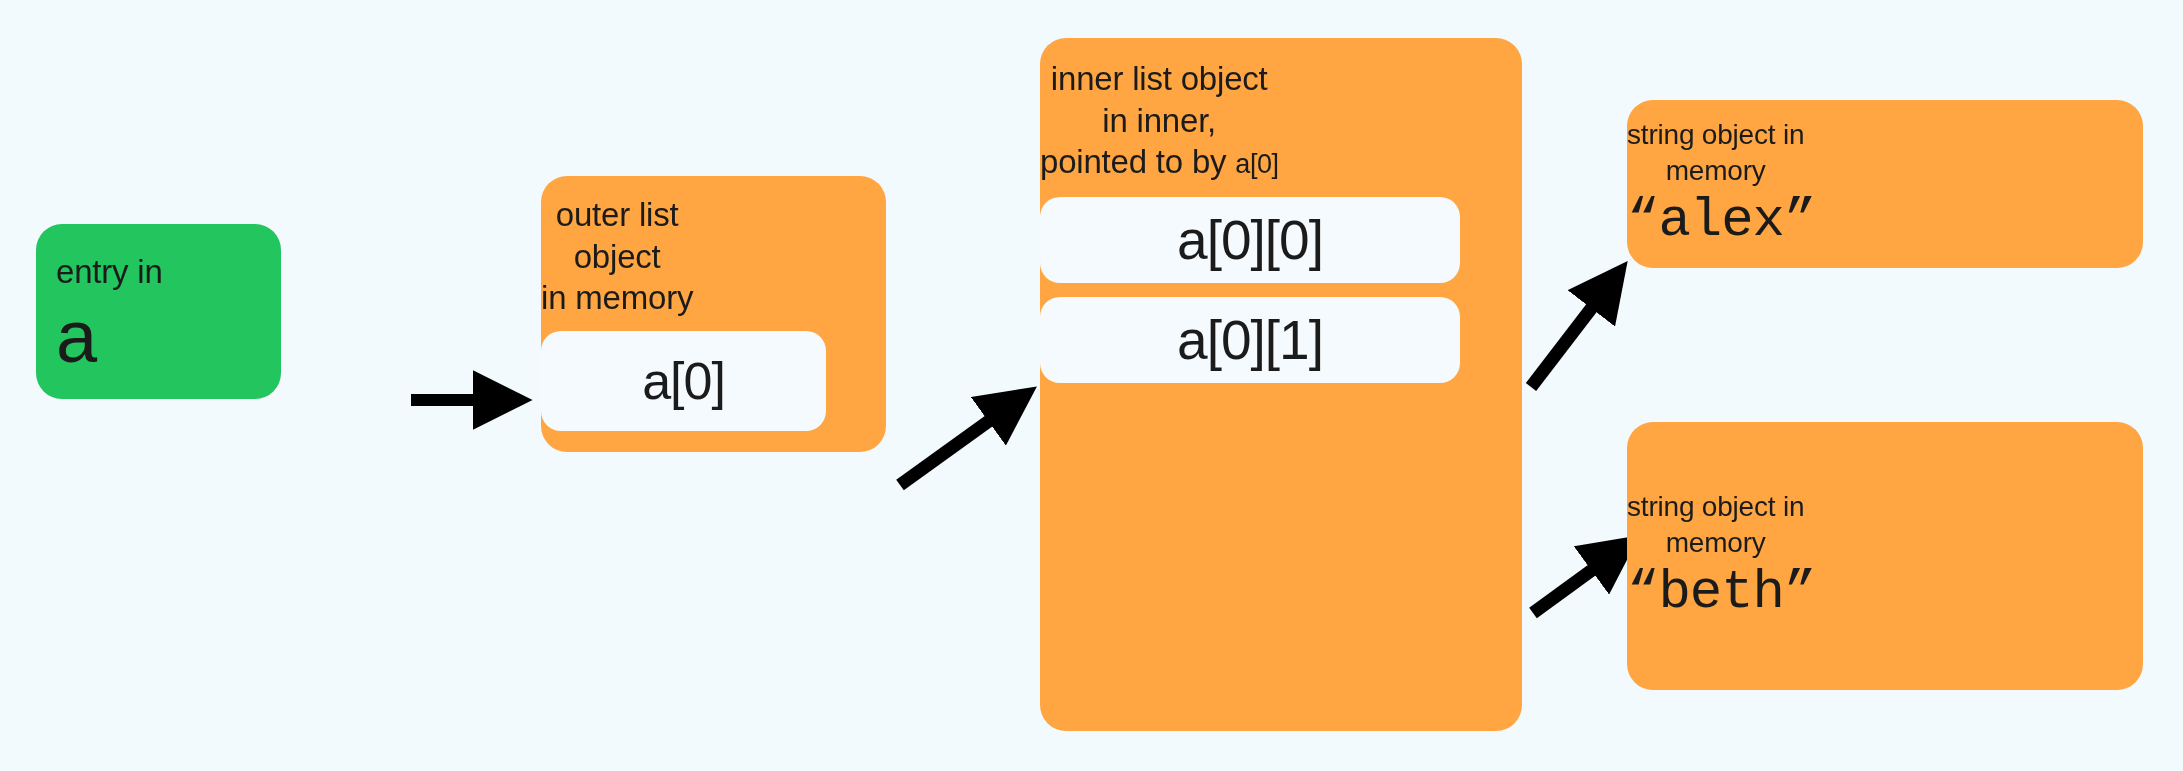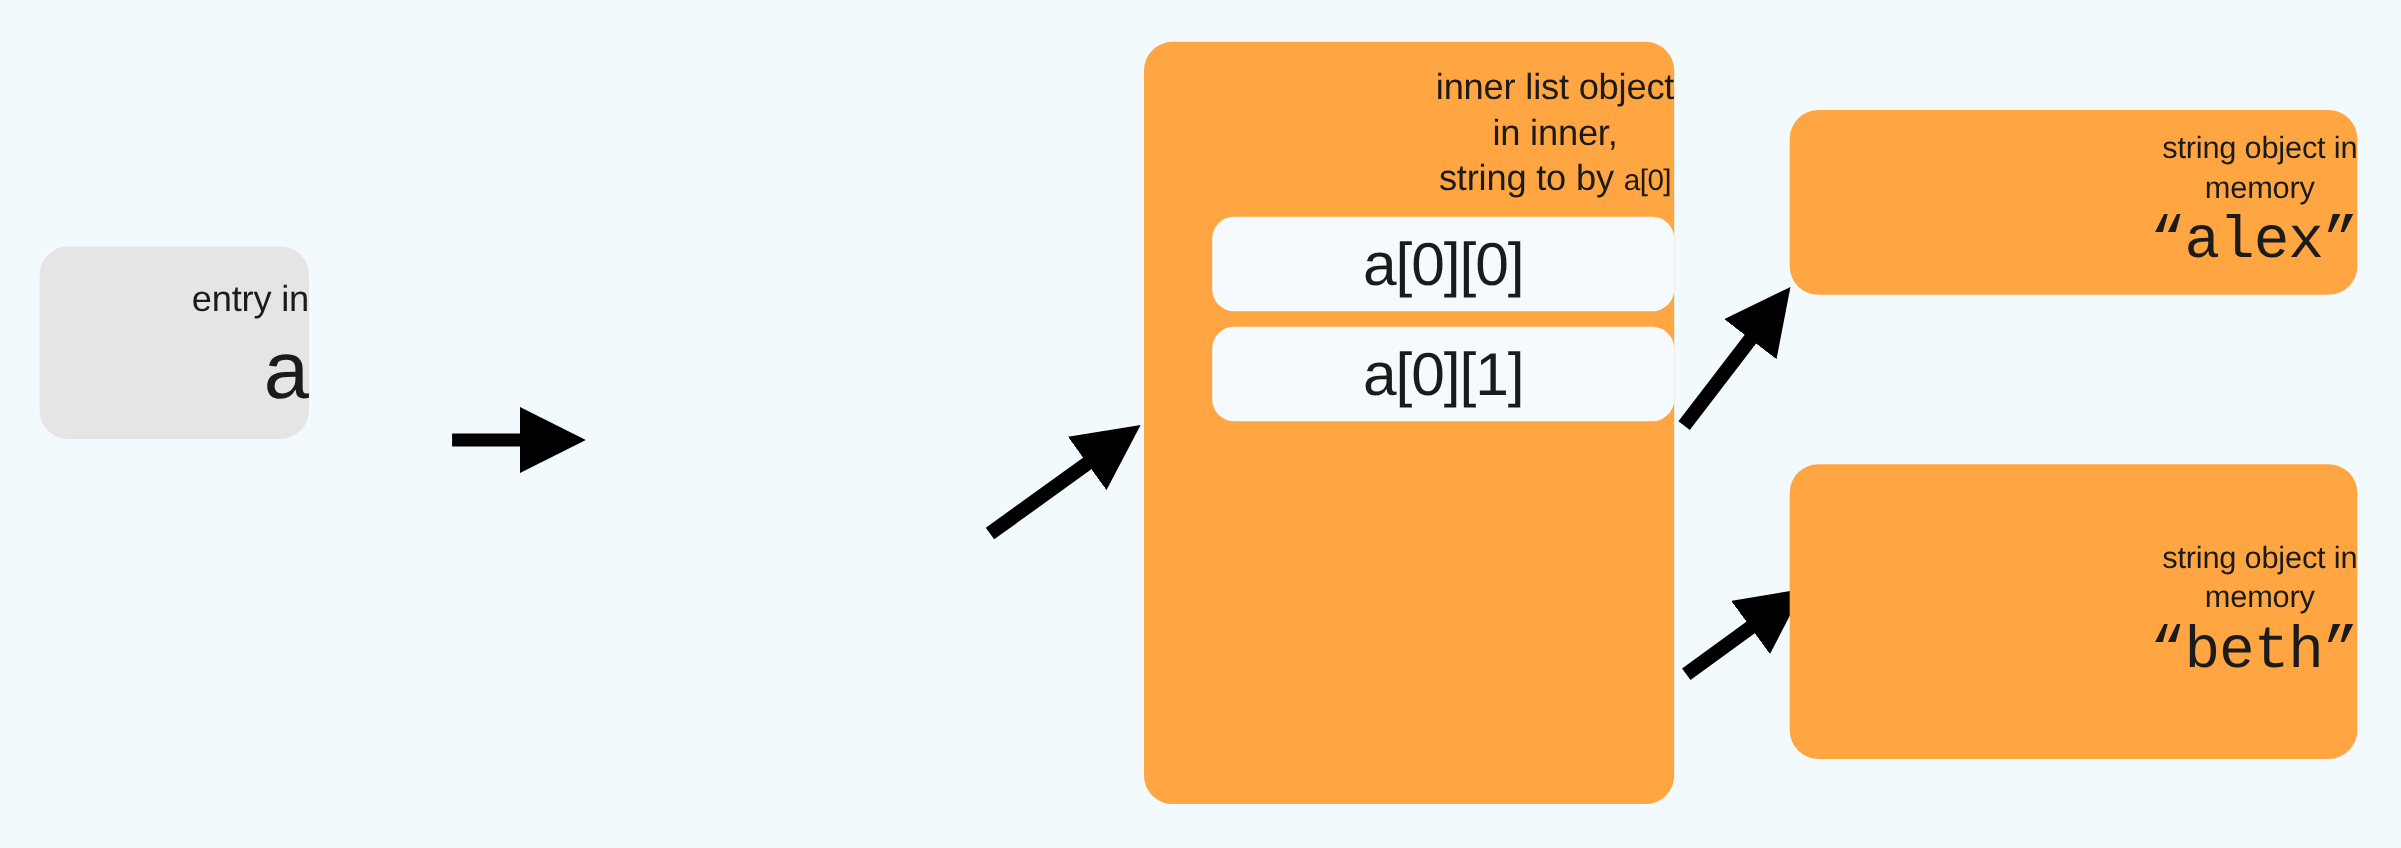--- a/index.html
+++ b/index.html
@@ -19,29 +19,30 @@
     width: 2183px;
     height: 771px;
     background: #f2fafd;
   }
 
   .node {
     position: absolute;
     box-sizing: border-box;
     display: flex;
     flex-direction: column;
-    align-items: flex-end;
+    align-items: flex-start;
     justify-content: center;
     color: #1b1b1b;
   }
 
   
   .node-blue {
-    background: #e5e5e5;
+    background: #22c55e;
     border-radius: 26px;
+    padding-left: 20px;
   }
 
   
   .node-orange {
     background: #ffa642;
     border-radius: 26px;
   }
 
   .caption {
     font-family: "Liberation Sans", sans-serif;
@@ -157,27 +158,37 @@
     </g>
   </svg>
 
   <div id="namespace-node" class="node node-blue">
     <div class="caption">
       <div>entry in</div>
     </div>
     <div class="varname">a</div>
   </div>
 
+  <div id="outer-list-node" class="node node-orange">
+    <div class="caption">
+      <div>outer list</div>
+      <div>object</div>
+      <div>in memory</div>
+    </div>
+    <div class="slot">
+      <span class="mono">a[0]</span>
+    </div>
+  </div>
 
   <div id="inner-list-node" class="node node-orange">
     <div class="caption">
       <div>inner list object</div>
       <div>in inner,</div>
       <div>
-        <span>string to by </span><span class="mono">a[0]</span>
+        <span>pointed to by </span><span class="mono">a[0]</span>
       </div>
     </div>
     <div class="slot">
       <span class="mono">a[0][0]</span>
     </div>
     <div class="slot">
       <span class="mono">a[0][1]</span>
     </div>
   </div>
 

